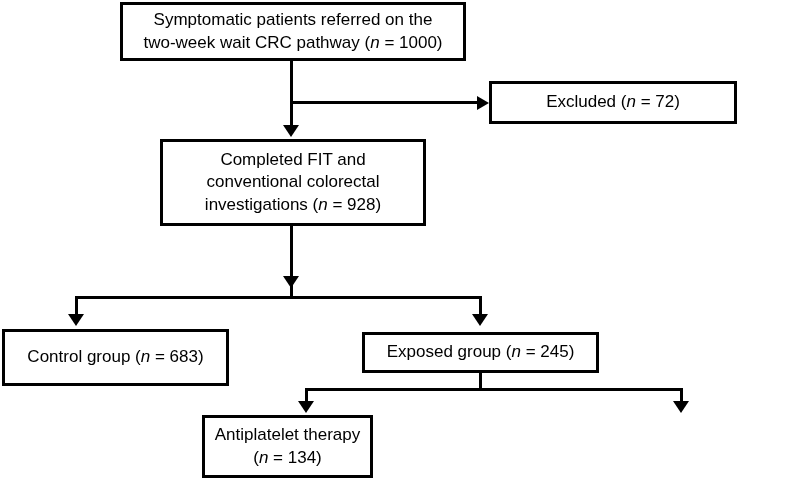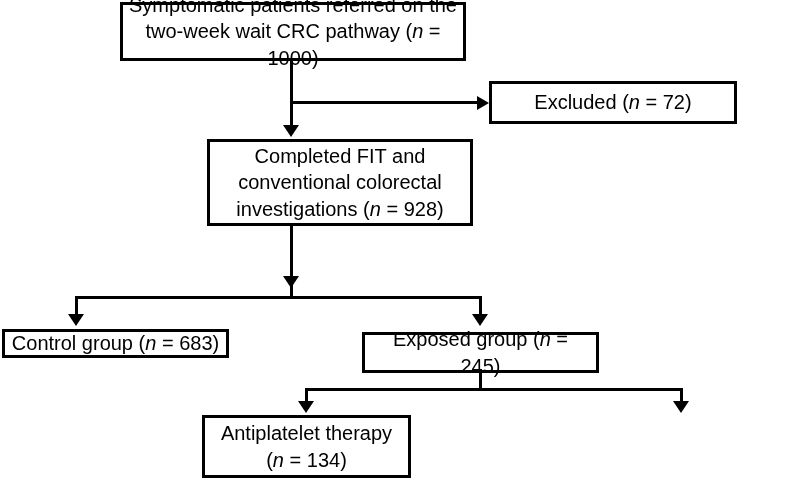--- a/index.html
+++ b/index.html
@@ -18,39 +18,39 @@
   .node {
     position: absolute;
     box-sizing: border-box;
     border: 3px solid #000000;
     background: #ffffff;
     display: flex;
     align-items: center;
     justify-content: center;
     text-align: center;
     color: #000000;
-    font-size: 20px;
+    font-size: 17px;
     line-height: 1.33;
     padding: 2px 6px;
   }
   .node .txt {
     display: block;
     white-space: pre-line;
   }
   .node em {
     font-style: italic;
   }
 
   
   #node-referred   { left: 120px; top: 2px;   width: 346px; height: 59px; }
   #node-excluded   { left: 489px; top: 81px;  width: 248px; height: 43px; }
-  #node-completed  { left: 160px; top: 139px; width: 266px; height: 87px; margin-left: 47px; }
-  #node-control    { left: 2px;   top: 329px; width: 227px; height: 29px; }
+  #node-completed  { left: 160px; top: 139px; width: 266px; height: 87px; }
+  #node-control    { left: 2px;   top: 329px; width: 227px; height: 57px; }
   #node-exposed    { left: 362px; top: 332px; width: 237px; height: 41px; }
-  #node-antiplat   { left: 202px; top: 415px; width: 209px; height: 63px; }
+  #node-antiplat   { left: 202px; top: 415px; width: 171px; height: 63px; }
   #node-anticoag   { left: 555px; top: 415px; width: 225px; height: 63px; }
 
   
   .vline, .hline {
     position: absolute;
     background: #000000;
   }
   .vline { width: 3px; }
   .hline { height: 3px; }
 

